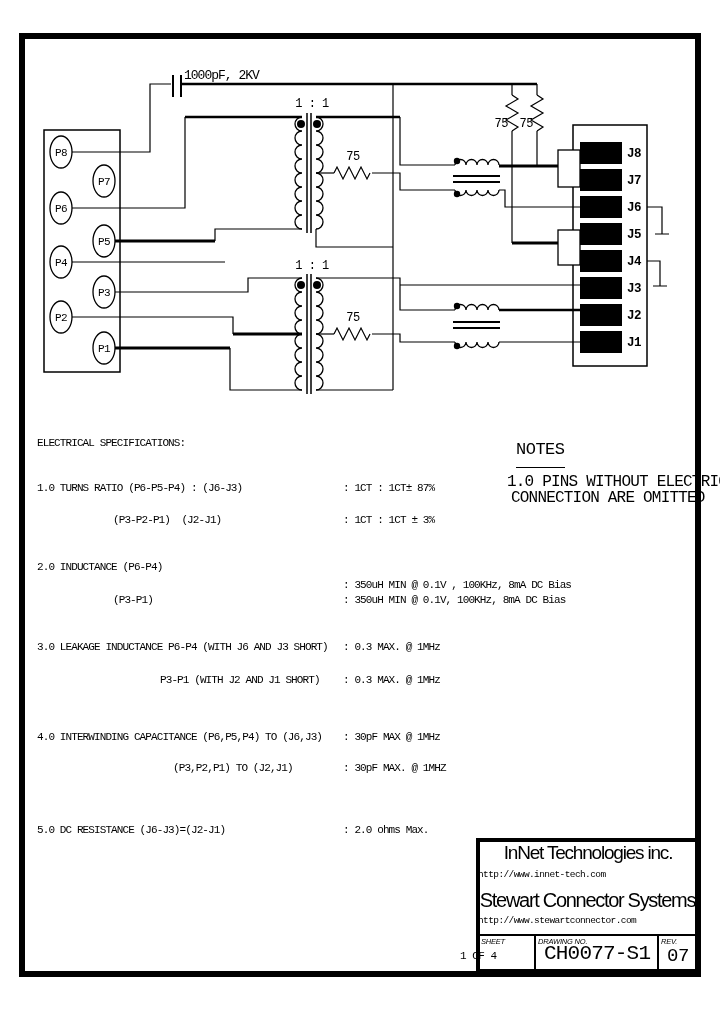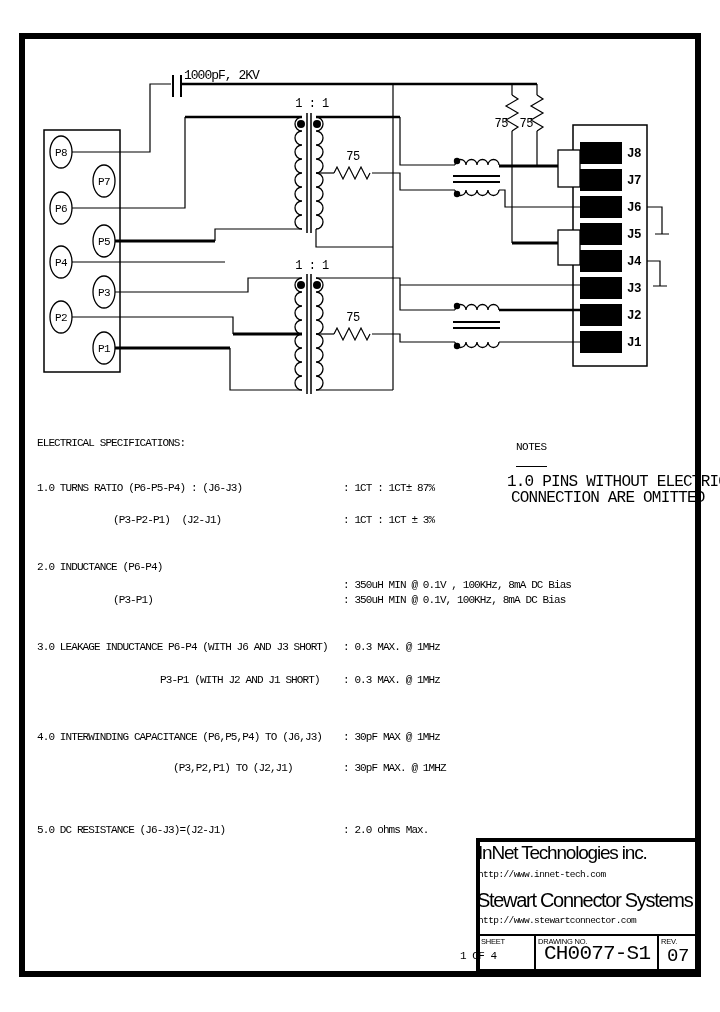--- a/index.html
+++ b/index.html
@@ -7,26 +7,26 @@
         font-family:"Liberation Mono","DejaVu Sans Mono",monospace;color:#000;}
   svg{position:absolute;left:0;top:0;}
   svg text{fill:#000;font-family:"Liberation Mono","DejaVu Sans Mono",monospace;}
   .ts11{font-size:11px;letter-spacing:-0.5px;}
   .ts12{font-size:12px;letter-spacing:-0.5px;}
   .ts13{font-size:13px;letter-spacing:-1px;}
   .tsj{font-size:12.5px;font-weight:bold;letter-spacing:-0.5px;}
   .txt{position:absolute;white-space:pre;line-height:1.1;}
   .spec{font-size:11px;letter-spacing:-0.9px;}
   .note{font-size:16px;letter-spacing:-0.8px;}
-  .note-title{font-size:11px;letter-spacing:-0.5px;border-bottom:1.5px solid #000;padding-bottom:13px;}
-  .tb-co{font-family:"Liberation Sans","DejaVu Sans",sans-serif;text-align:left;}
+  .note-title{font-size:17px;letter-spacing:-0.5px;border-bottom:1.5px solid #000;padding-bottom:7px;}
+  .tb-co{font-family:"Liberation Sans","DejaVu Sans",sans-serif;text-align:center;}
   .tb-co1{font-size:19px;letter-spacing:-1.2px;}
   .tb-co2{font-size:20px;letter-spacing:-1.3px;}
   .tb-url{font-size:9.5px;letter-spacing:-0.6px;text-align:left;}
-  .tb-small{font-family:"Liberation Sans","DejaVu Sans",sans-serif;font-size:7.5px;letter-spacing:-0.2px;}
+  .tb-small{font-family:"Liberation Sans","DejaVu Sans",sans-serif;font-size:7.5px;letter-spacing:-0.2px;font-style:italic;}
   .tb-big{font-size:21px;letter-spacing:-0.8px;text-align:right;}
   .tb-rev{font-size:19px;letter-spacing:-0.5px;}
   .tb-sheet{font-size:11px;letter-spacing:-0.5px;}
 </style>
 </head>
 <body>
 
 <div class="page">
 
   <svg width="720" height="1012" viewBox="0 0 720 1012">

